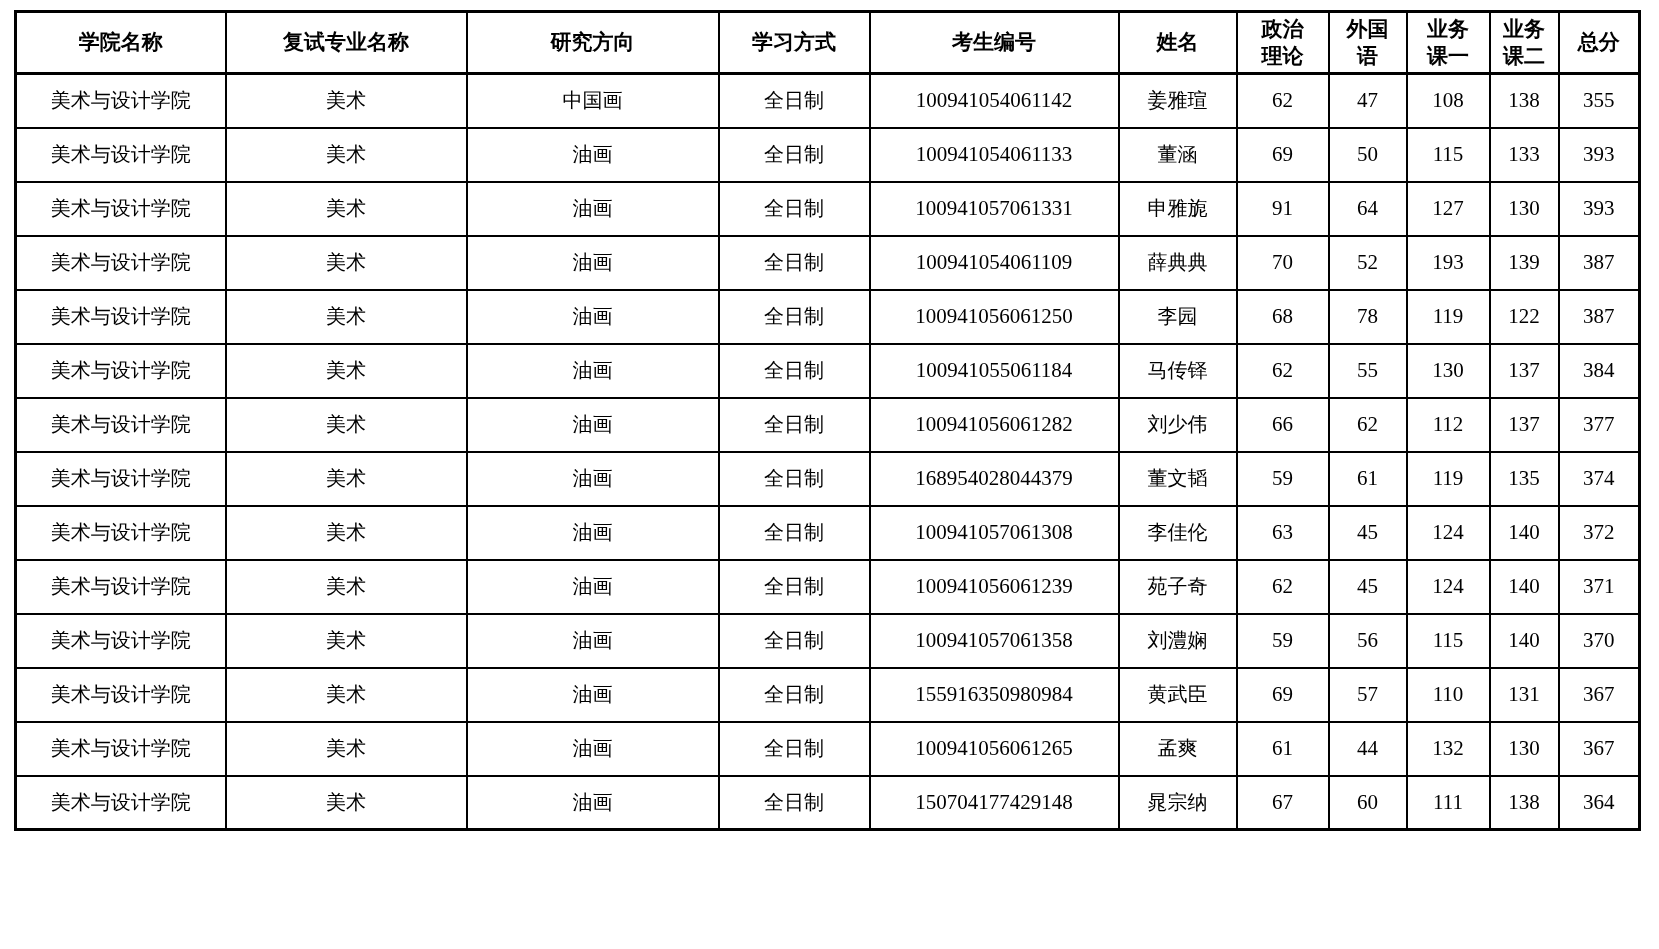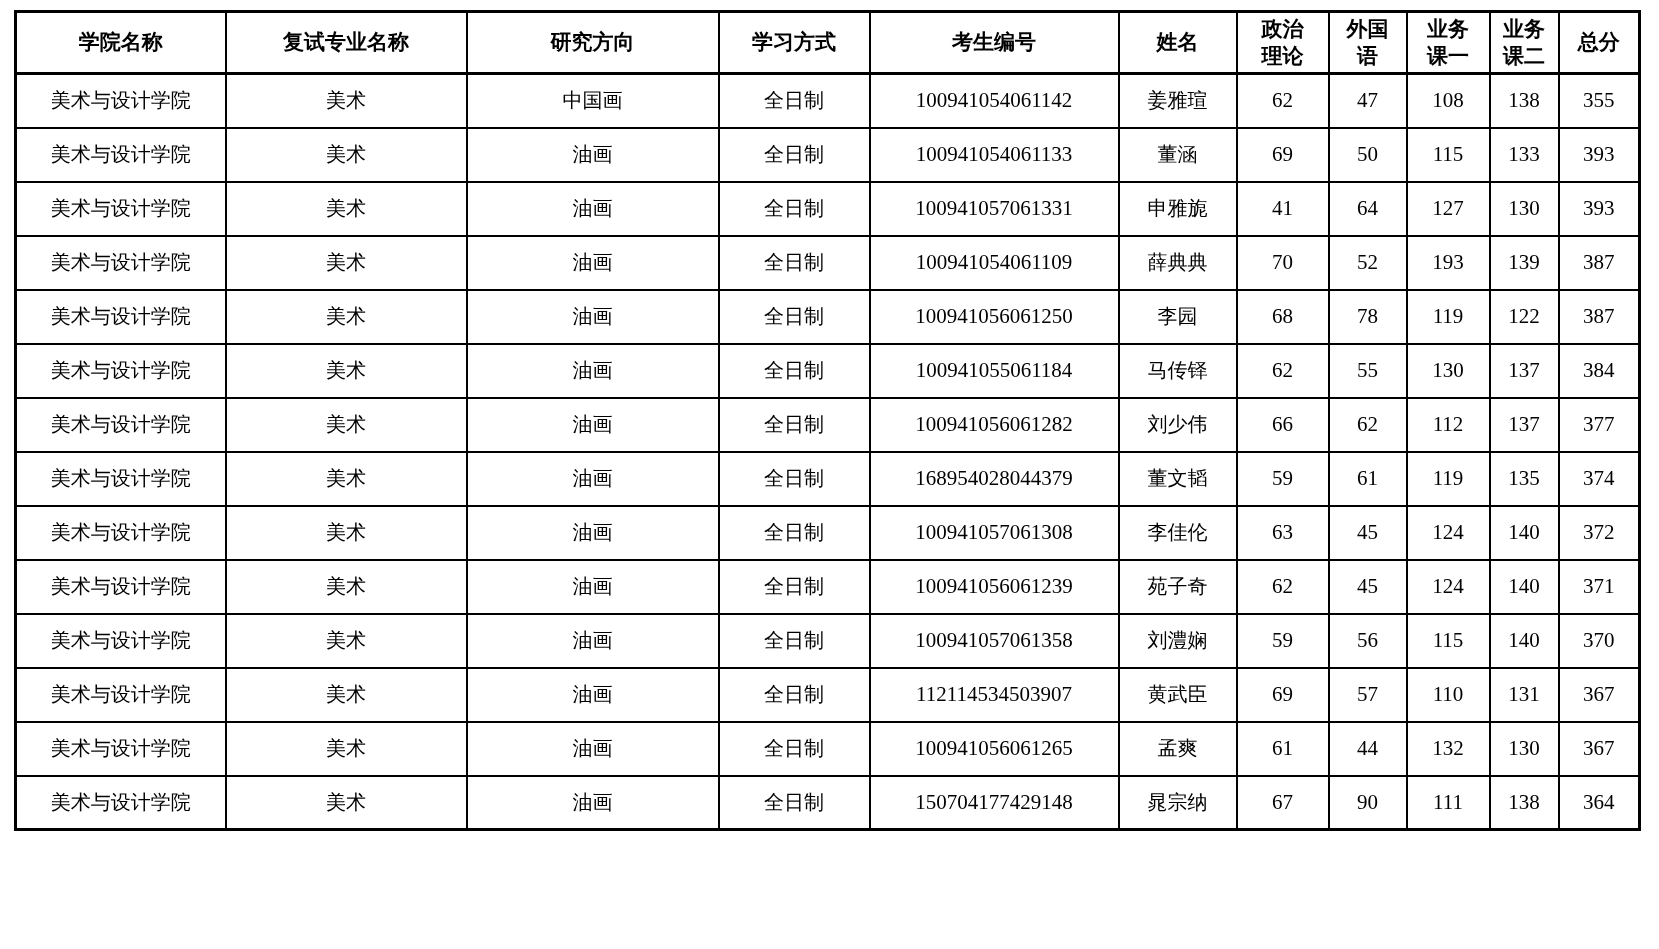--- a/index.html
+++ b/index.html
@@ -119,21 +119,21 @@
           <td class="num">133</td>
           <td class="num">393</td>
         </tr>
         <tr>
           <td>美术与设计学院</td>
           <td>美术</td>
           <td>油画</td>
           <td>全日制</td>
           <td class="num">100941057061331</td>
           <td>申雅旎</td>
-          <td class="num">41</td>
+          <td class="num">91</td>
           <td class="num">64</td>
           <td class="num">127</td>
           <td class="num">130</td>
           <td class="num">393</td>
         </tr>
         <tr>
           <td>美术与设计学院</td>
           <td>美术</td>
           <td>油画</td>
           <td>全日制</td>
@@ -234,21 +234,21 @@
           <td class="num">56</td>
           <td class="num">115</td>
           <td class="num">140</td>
           <td class="num">370</td>
         </tr>
         <tr>
           <td>美术与设计学院</td>
           <td>美术</td>
           <td>油画</td>
           <td>全日制</td>
-          <td class="num">112114534503907</td>
+          <td class="num">155916350980984</td>
           <td>黄武臣</td>
           <td class="num">69</td>
           <td class="num">57</td>
           <td class="num">110</td>
           <td class="num">131</td>
           <td class="num">367</td>
         </tr>
         <tr>
           <td>美术与设计学院</td>
           <td>美术</td>
@@ -263,20 +263,20 @@
           <td class="num">367</td>
         </tr>
         <tr>
           <td>美术与设计学院</td>
           <td>美术</td>
           <td>油画</td>
           <td>全日制</td>
           <td class="num">150704177429148</td>
           <td>晁宗纳</td>
           <td class="num">67</td>
-          <td class="num">90</td>
+          <td class="num">60</td>
           <td class="num">111</td>
           <td class="num">138</td>
           <td class="num">364</td>
         </tr>
       </tbody>
   </table>
 </div>
 
 </body></html>

